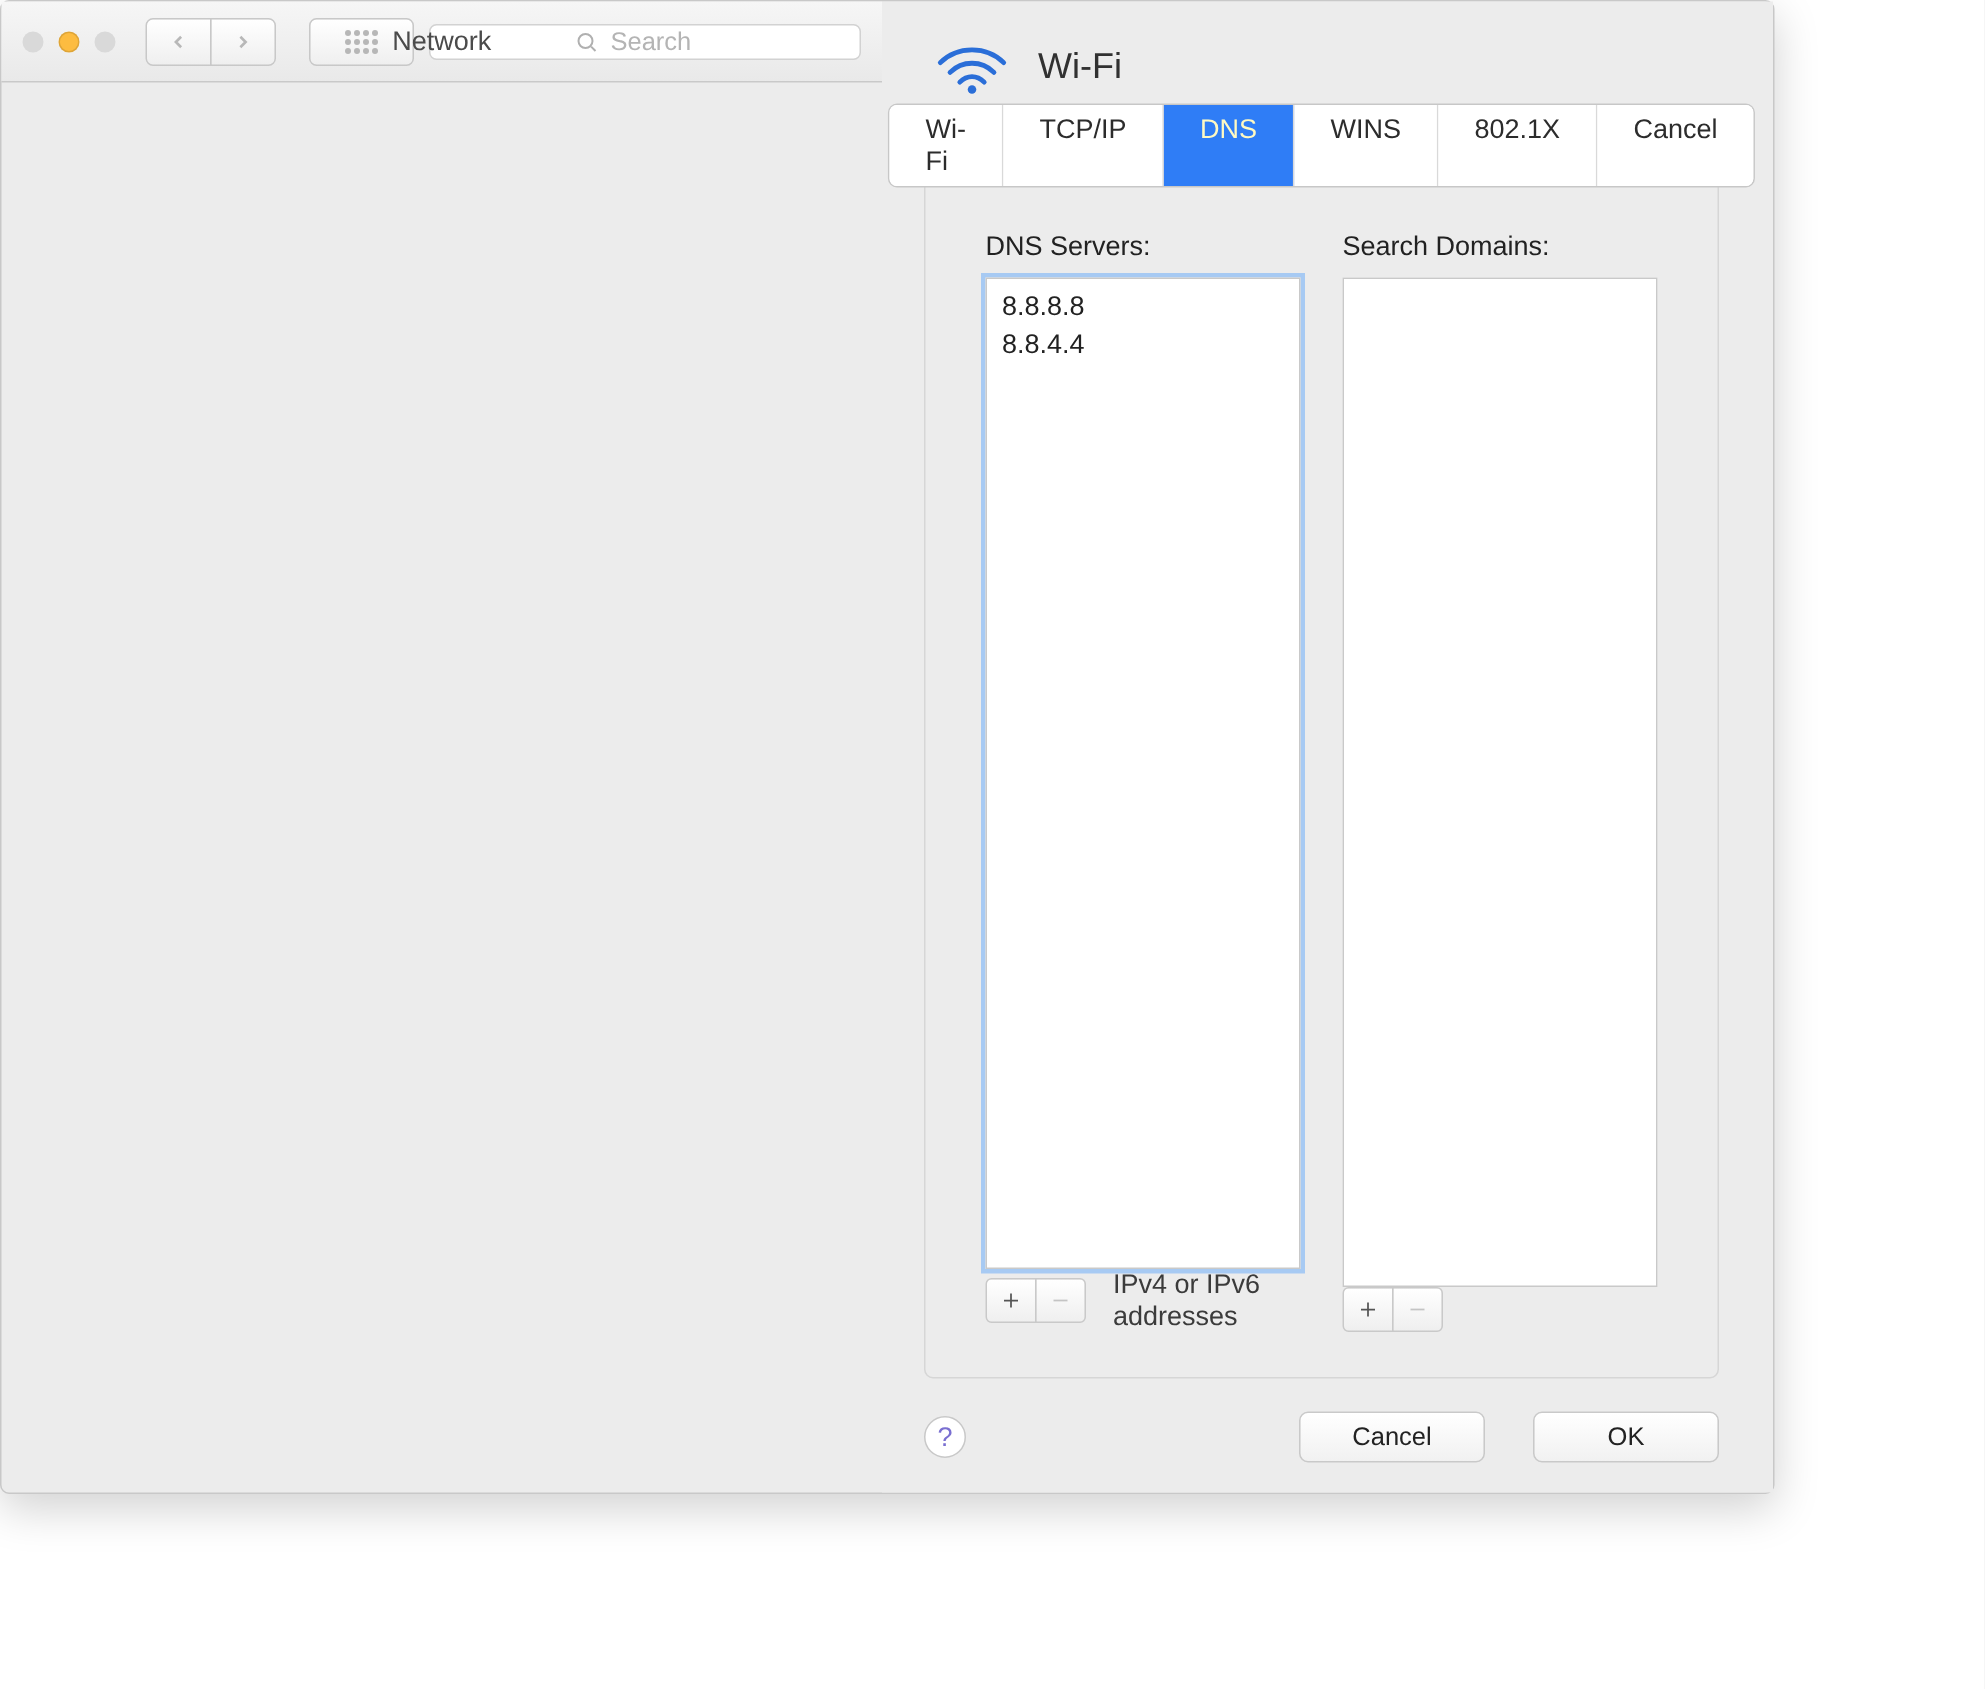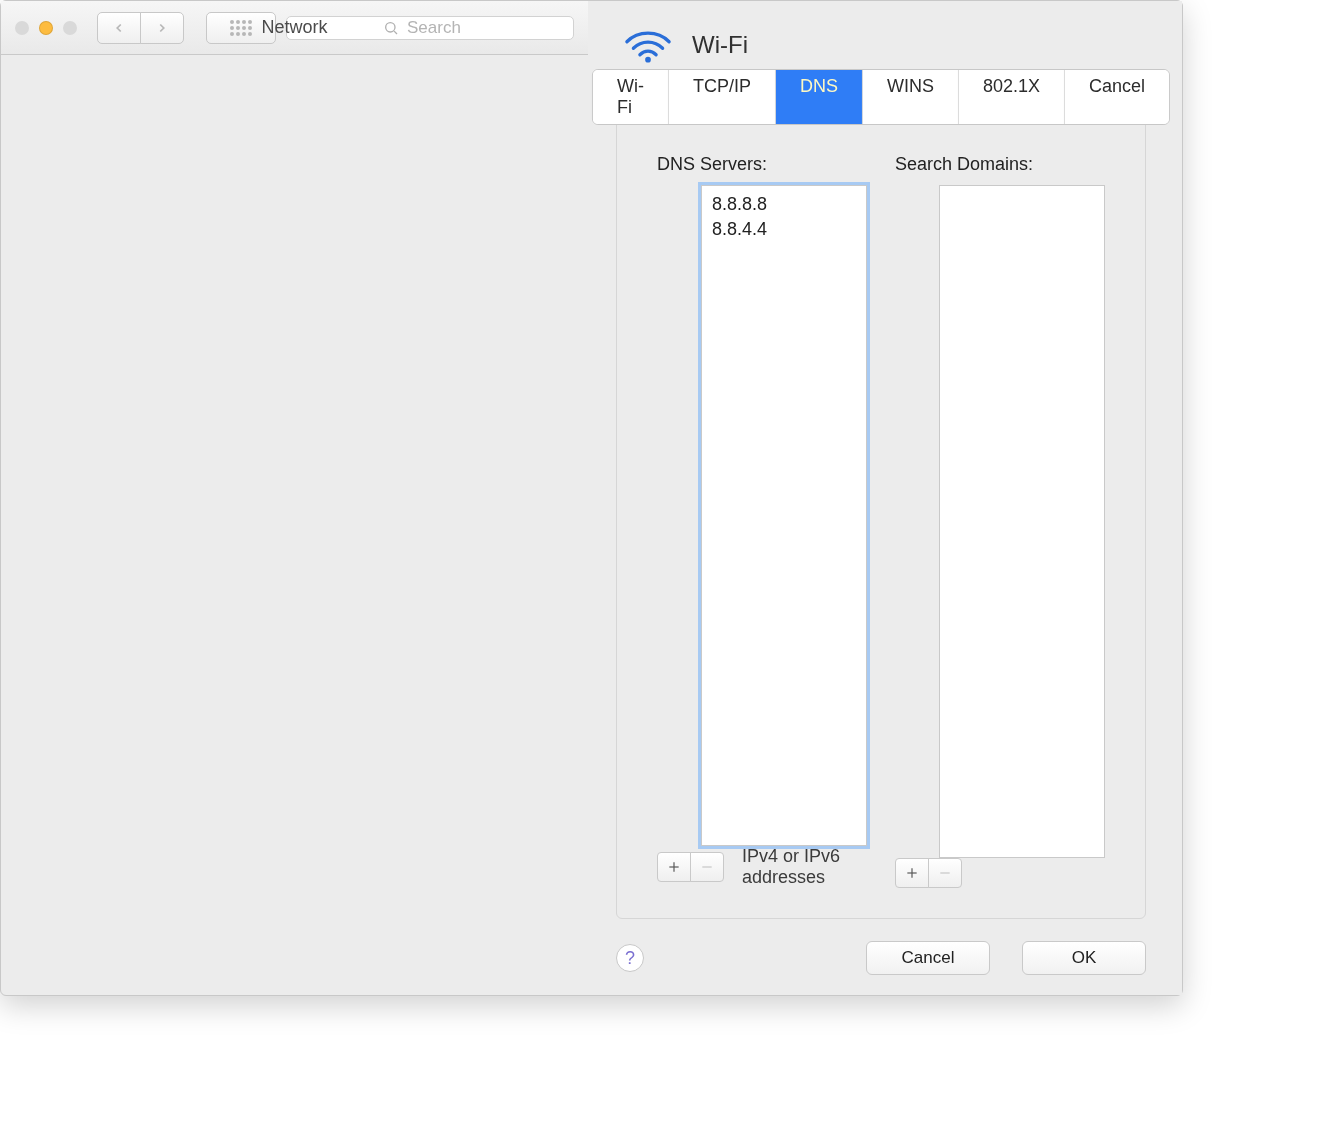--- a/index.html
+++ b/index.html
@@ -107,21 +107,20 @@
     .tab:last-child { border-right: none; }
     .tab.active { background: #2f7df6; color: #fef9c3; }
 
     .columns { display: flex; gap: 28px; flex: 1; }
     .col { flex: 1; display: flex; flex-direction: column; }
     .col-label { font-size: 18px; color: #222; margin-bottom: 10px; }
     .listbox {
       flex: 1; background: #fff; border: 1px solid #c9c9c9;
       padding: 6px 8px; font-size: 18px; color: #222;
       min-height: 480px;
-      margin-left: 44px;
     }
     .listbox.focused { box-shadow: 0 0 0 3px #a7caf3; }
     .listbox .row { padding: 2px 2px; }
     .under-row { display: flex; align-items: center; gap: 18px; }
     .pm-group { display: flex; }
     .pm-btn {
       width: 34px; height: 30px; background: linear-gradient(#ffffff,#efefef);
       border: 1px solid #c9c9c9; display: flex; align-items: center; justify-content: center;
       font-size: 20px; color: #555;
     }

